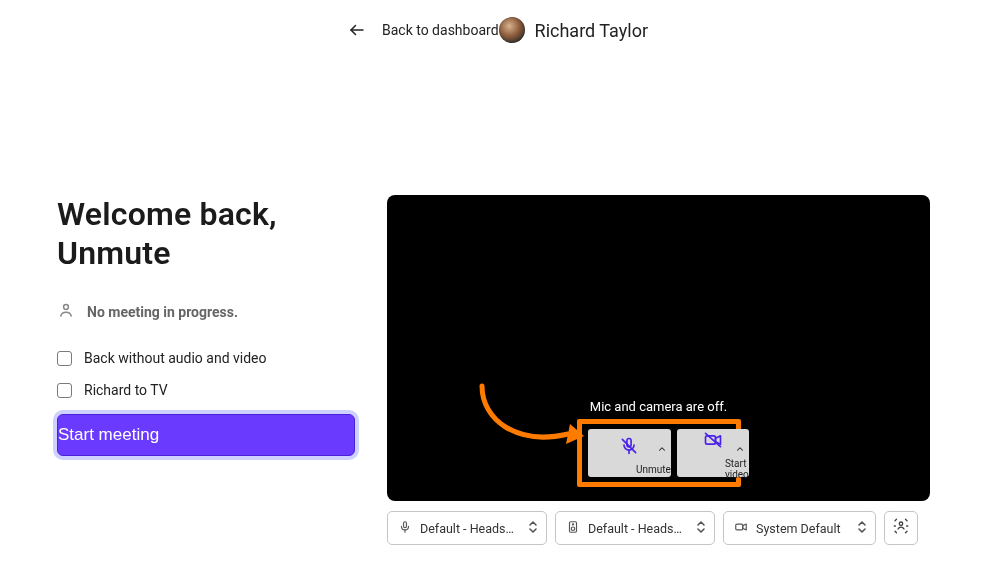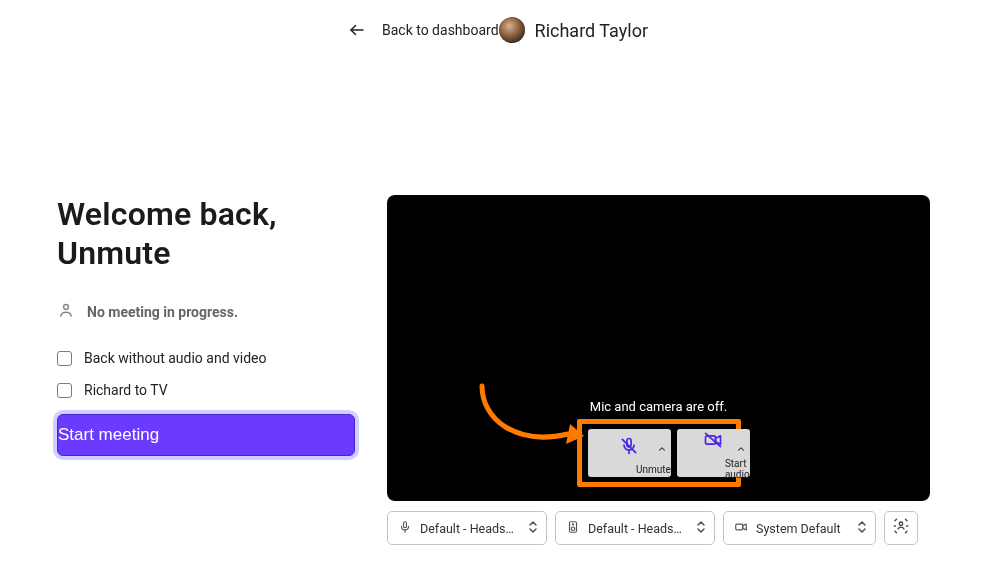--- a/index.html
+++ b/index.html
@@ -291,21 +291,21 @@
           </span>
         </div>
         <div class="ctl-btn">
           <span class="ctl-icon">
             <svg width="22" height="20" viewBox="0 0 24 24" fill="none" stroke="#4a22e8" stroke-width="2" stroke-linecap="round" stroke-linejoin="round">
               <rect x="3" y="7" width="12" height="10" rx="2"></rect>
               <polygon points="15,10 21,7 21,17 15,14"></polygon>
               <line x1="3" y1="4" x2="21" y2="20"></line>
             </svg>
           </span>
-          <span class="ctl-label">Start audio</span>
+          <span class="ctl-label">Start video</span>
           <span class="caret">
             <svg width="10" height="10" viewBox="0 0 24 24" fill="none" stroke="#222" stroke-width="2.5" stroke-linecap="round" stroke-linejoin="round">
                 <polyline points="6 15 12 9 18 15"></polyline>
               </svg>
           </span>
         </div>
       </div>
     </div>
 
     <div class="device-row">

